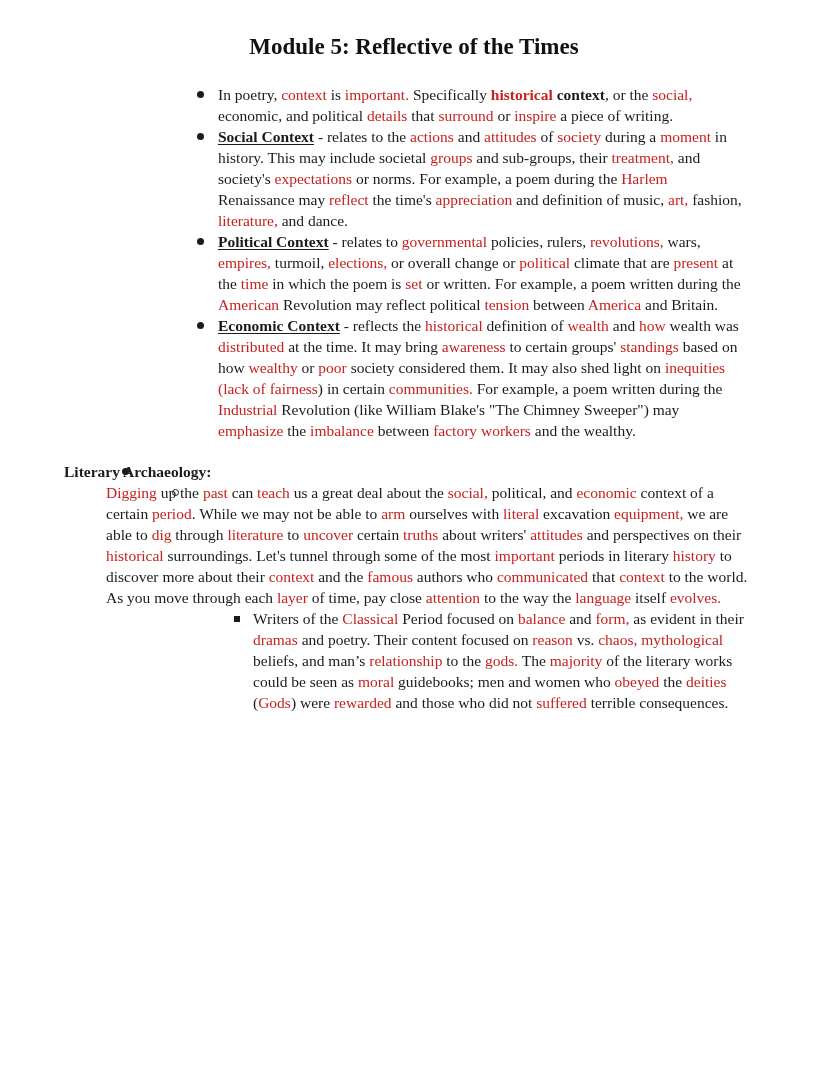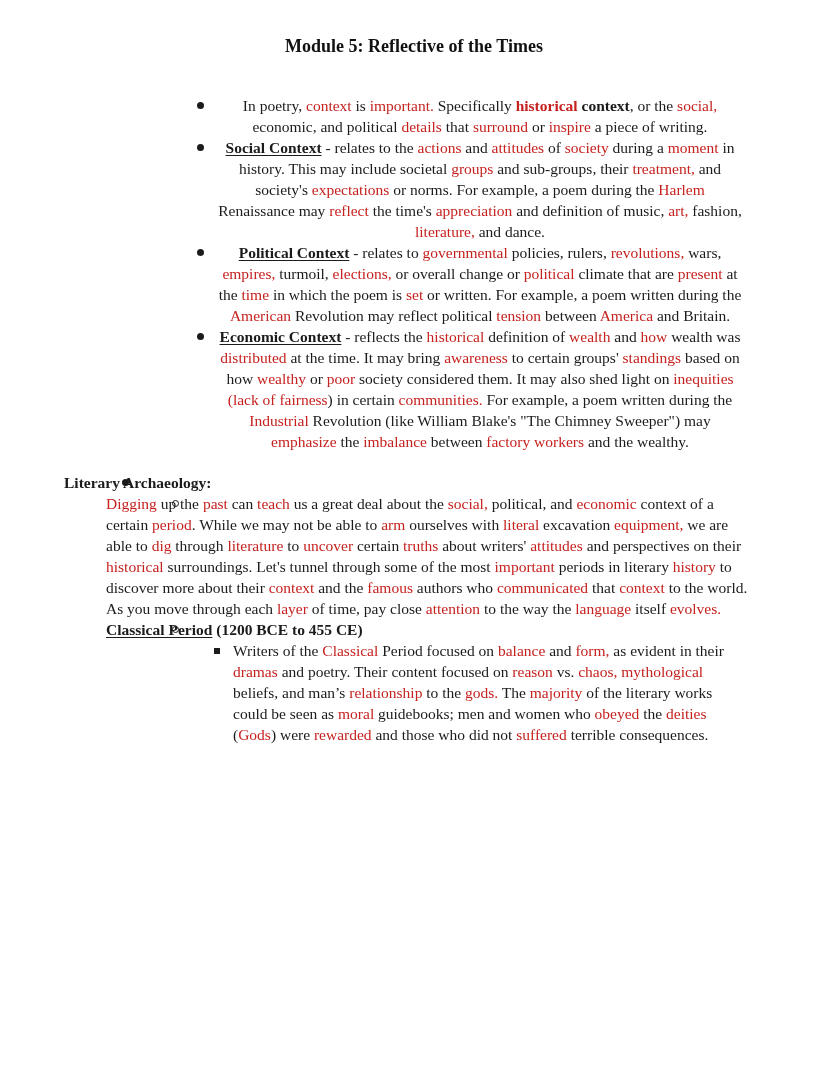--- a/index.html
+++ b/index.html
@@ -10,31 +10,31 @@
     background:#ffffff;
     overflow:hidden;
     font-family:"Liberation Serif","DejaVu Serif",serif;
     font-size:15.5px;
     line-height:21px;
     color:var(--ink);
   }
   .title {
     text-align:center;
     font-weight:bold;
-    font-size:18px;
+    font-size:23px;
     line-height:25px;
     padding-top:34px;
-    margin:0 0 36px 0;
+    margin:0 0 25px 0;
     color:#111111;
   }
   .para { position:relative; box-sizing:border-box; }
-  .para.top { padding-left:218px; width:742px;text-align:center; }
+  .para.top { padding-left:218px; width:742px; }
   .para.l1  { padding-left:64px; width:760px; }
   .para.l2  { padding-left:106px; width:752px; }
-  .para.l3  { padding-left:233px; width:744px; }
+  .para.l3  { padding-left:233px; width:744px;margin-left:20px; }
   .marker { position:absolute; top:7px; }
   .para.top .marker { left:197px; }
   .para.l1  .marker { left:122px; }
   .para.l2  .marker { left:172px; }
   .para.l3  .marker { left:214px; }
   .dot  { display:block; width:7px; height:7px; border-radius:50%; background:var(--ink); }
   .circ { display:block; width:5px; height:5px; border-radius:50%; border:1.4px solid var(--ink); background:transparent; }
   .sqm  { display:block; width:6px; height:6px; background:var(--ink); margin-top:1px; }
   .run { white-space:pre-wrap; }
   .red { color:var(--red); }
@@ -60,20 +60,17 @@
       <div class="para top"><span class="marker">
           <span class="dot"></span>
         </span><span><span class="run bold und">Economic Context</span><span class="run"> - reflects the </span><span class="run red">historical</span><span class="run"> definition of </span><span class="run red">wealth</span><span class="run"> and </span><span class="run red">how</span><span class="run"> wealth was </span><span class="run red">distributed</span><span class="run"> at the time. It may bring </span><span class="run red">awareness</span><span class="run"> to certain groups' </span><span class="run red">standings</span><span class="run"> based on how </span><span class="run red">wealthy</span><span class="run"> or </span><span class="run red">poor</span><span class="run"> society considered them. It may also shed light on </span><span class="run red">inequities</span><span class="run"> </span><span class="run red">(lack of fairness</span><span class="run">) in certain </span><span class="run red">communities.</span><span class="run"> For example, a poem written during the </span><span class="run red">Industrial</span><span class="run"> Revolution (like William Blake's "The Chimney Sweeper") may </span><span class="run red">emphasize</span><span class="run"> the </span><span class="run red">imbalance</span><span class="run"> between </span><span class="run red">factory workers</span><span class="run"> and the wealthy.</span></span></div>
       <div class="spacer"></div>
       <div class="para l1"><span class="marker">
           <span class="dot"></span>
         </span><span><span class="run bold">Literary Archaeology:</span></span></div>
       <div class="para l2"><span class="marker">
           <span class="circ"></span>
         </span><span><span class="run red">Digging</span><span class="run"> up the </span><span class="run red">past</span><span class="run"> can </span><span class="run red">teach</span><span class="run"> us a great deal about the </span><span class="run red">social,</span><span class="run"> political, and </span><span class="run red">economic</span><span class="run"> context of a certain </span><span class="run red">period</span><span class="run">. While we may not be able to </span><span class="run red">arm</span><span class="run"> ourselves with </span><span class="run red">literal</span><span class="run"> excavation </span><span class="run red">equipment,</span><span class="run"> we are able to </span><span class="run red">dig</span><span class="run"> through </span><span class="run red">literature</span><span class="run"> to </span><span class="run red">uncover</span><span class="run"> certain </span><span class="run red">truths</span><span class="run"> about writers' </span><span class="run red">attitudes</span><span class="run"> and perspectives on their </span><span class="run red">historical</span><span class="run"> surroundings. Let's tunnel through some of the most </span><span class="run red">important</span><span class="run"> periods in literary </span><span class="run red">history</span><span class="run"> to discover more about their </span><span class="run red">context</span><span class="run"> and the </span><span class="run red">famous</span><span class="run"> authors who </span><span class="run red">communicated</span><span class="run"> that </span><span class="run red">context</span><span class="run"> to the world. As you move through each </span><span class="run red">layer</span><span class="run"> of time, pay close </span><span class="run red">attention</span><span class="run"> to the way the </span><span class="run red">language</span><span class="run"> itself </span><span class="run red">evolves.</span></span></div>
-      <div class="para l2"><span class="marker">
-          <span class="circ"></span>
-        </span><span><span class="run bold und">Classical Period</span><span class="run bold"> (1200 BCE to 455 CE)</span></span></div>
       <div class="para l3"><span class="marker">
           <span class="sqm"></span>
         </span><span><span class="run">Writers of the </span><span class="run red">Classical</span><span class="run"> Period focused on </span><span class="run red">balance</span><span class="run"> and </span><span class="run red">form,</span><span class="run"> as evident in their </span><span class="run red">dramas</span><span class="run"> and poetry. Their content focused on </span><span class="run red">reason</span><span class="run"> vs. </span><span class="run red">chaos, mythological</span><span class="run"> beliefs, and man’s </span><span class="run red">relationship</span><span class="run"> to the </span><span class="run red">gods.</span><span class="run"> The </span><span class="run red">majority</span><span class="run"> of the literary works could be seen as </span><span class="run red">moral</span><span class="run"> guidebooks; men and women who </span><span class="run red">obeyed</span><span class="run"> the </span><span class="run red">deities</span><span class="run"> (</span><span class="run red">Gods</span><span class="run">) were </span><span class="run red">rewarded</span><span class="run"> and those who did not </span><span class="run red">suffered</span><span class="run"> terrible consequences.</span></span></div>
     </div>
 </div>
 
 </body></html>

